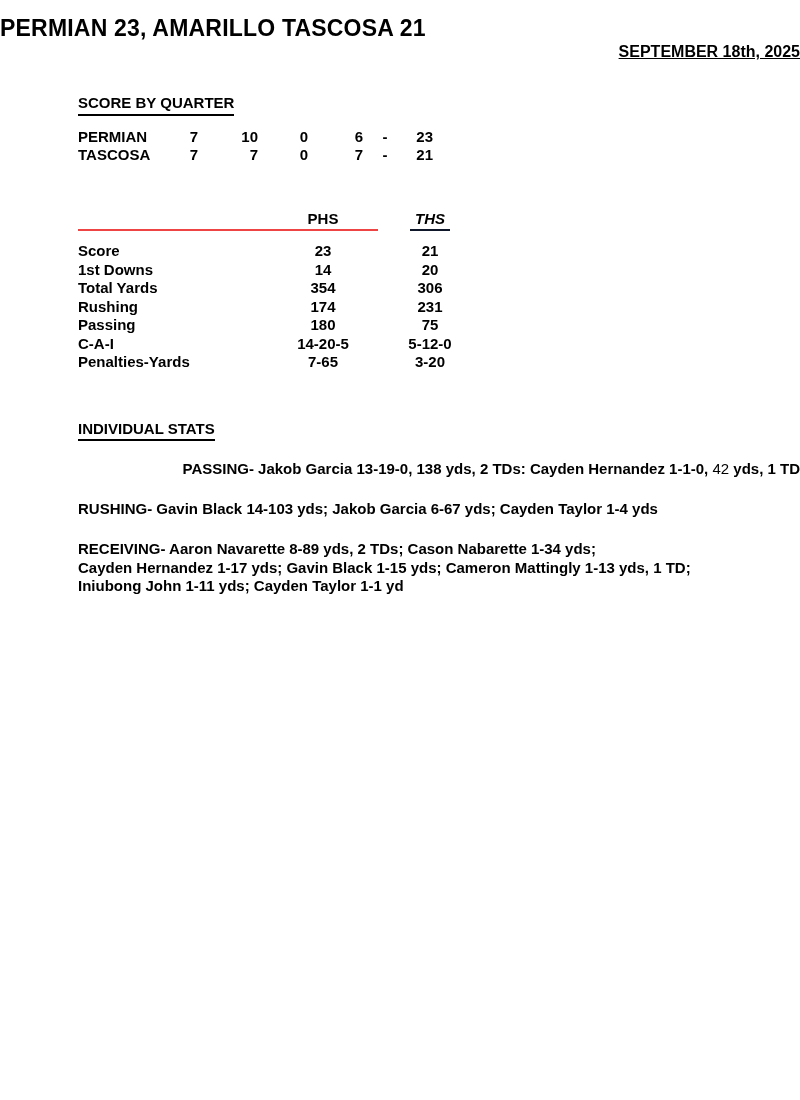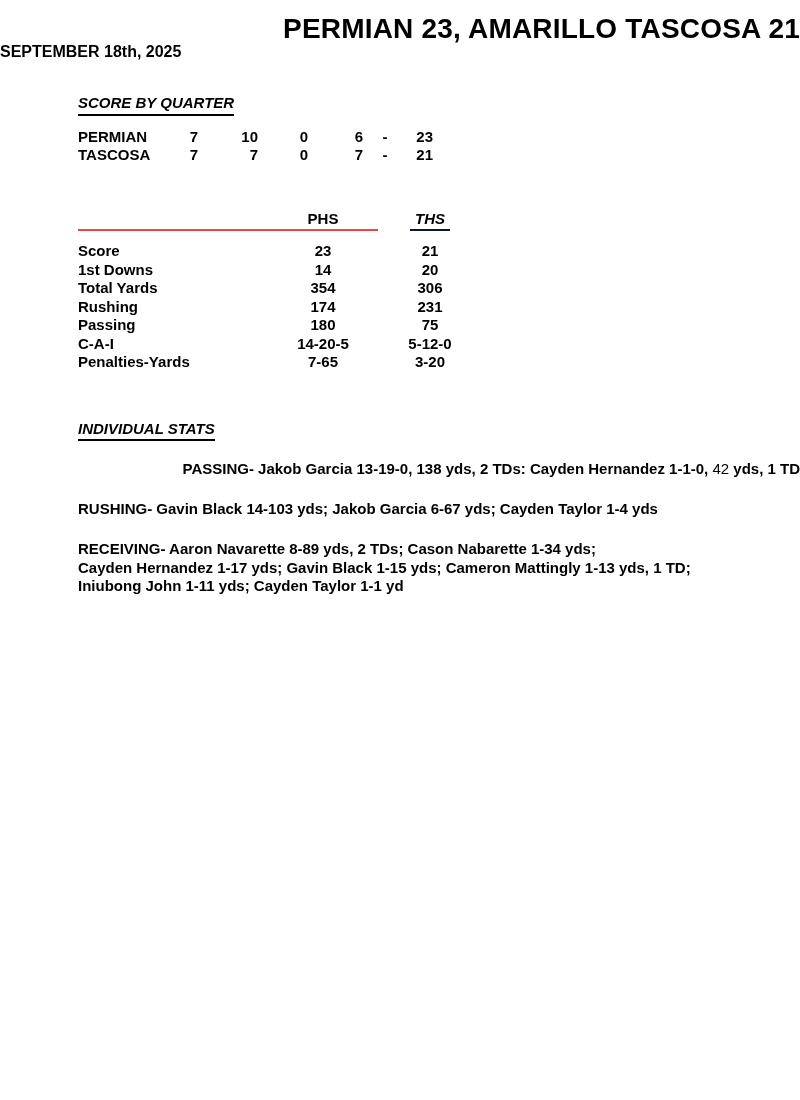--- a/index.html
+++ b/index.html
@@ -5,24 +5,24 @@
   html,body{margin:0;padding:0;background:#ffffff;}
   .page{
     position:relative;
     width:800px;height:1100px;
     background:#ffffff;color:#000000;
     font-family:"Liberation Sans","DejaVu Sans",sans-serif;
     font-weight:bold;
     font-size:15px;line-height:18.5px;
     overflow:hidden;
   }
-  .title{padding-top:15px;text-align:right;font-size:28px;line-height:27px;letter-spacing:0.2px;}
-  .subtitle{text-align:left;font-size:16px;line-height:19px;}
+  .title{padding-top:15px;text-align:left;font-size:23px;line-height:27px;letter-spacing:0.2px;}
+  .subtitle{text-align:right;font-size:16px;line-height:19px;text-decoration:underline;}
   .content{padding-left:78px;}
-  .section-heading{margin-top:33px;font-style:italic;}
+  .section-heading{margin-top:33px;}
   .u{display:inline-block;border-bottom:2px solid #000;padding-bottom:1px;}
   
   .q-table{margin-top:12px;}
   .q-row{display:flex;}
   .q-team{width:80px;}
   .qc{text-align:right;}
   .qc1{width:40px;}
   .qc2{width:60px;}
   .qc3{width:50px;}
   .qc4{width:55px;}

